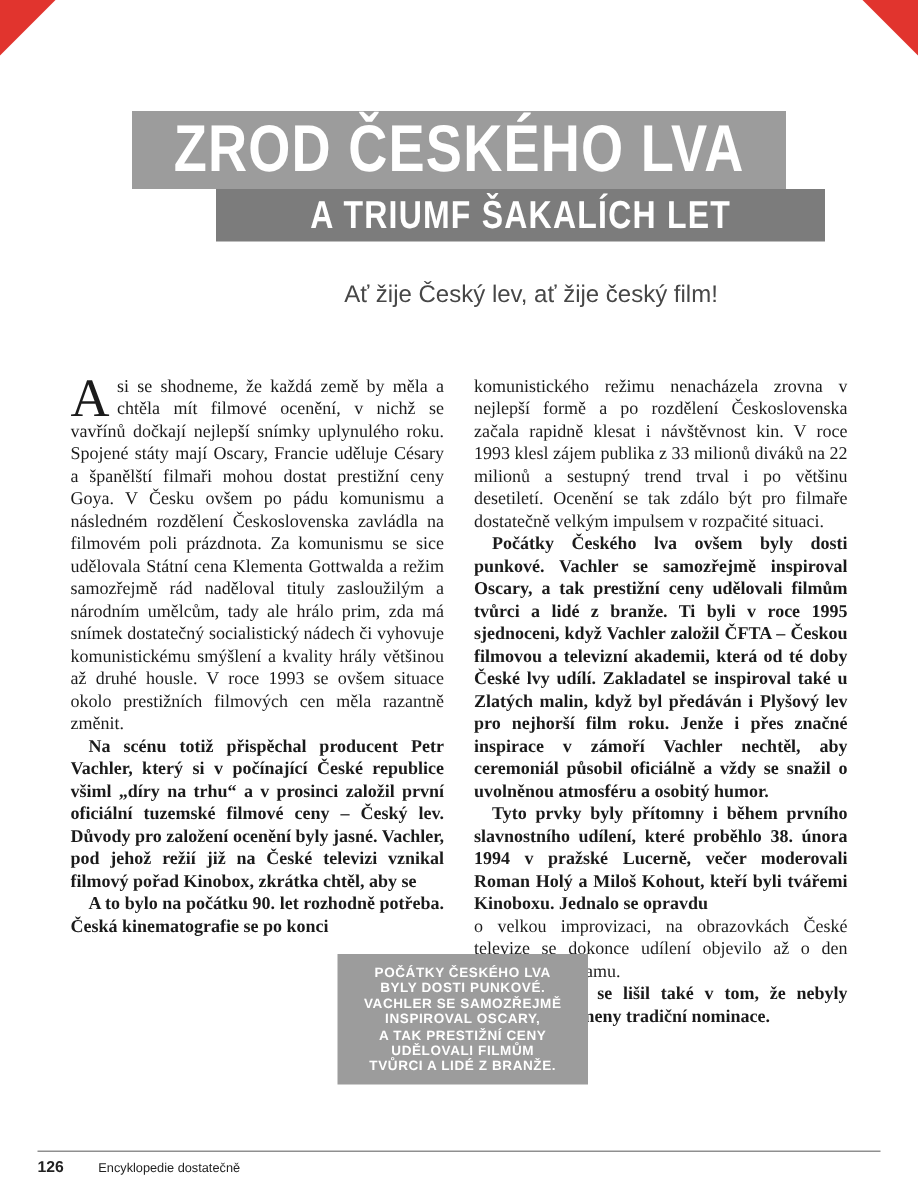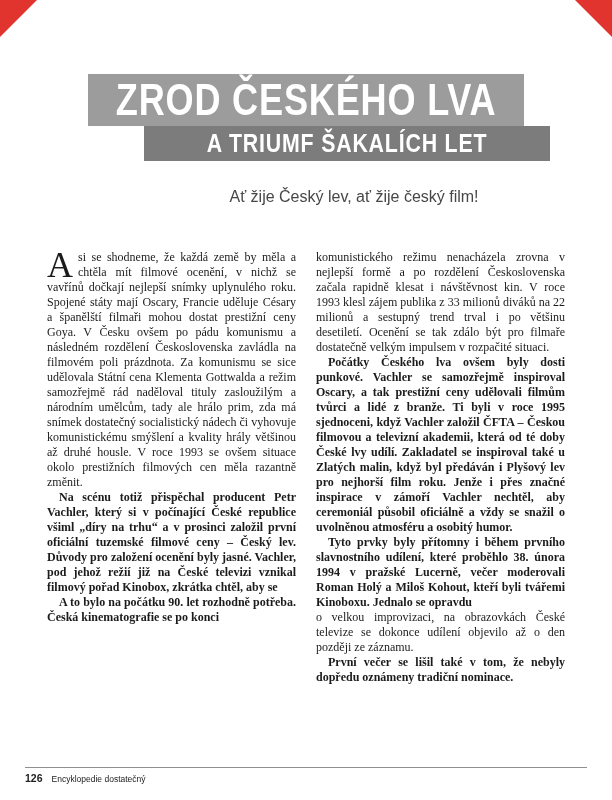--- a/index.html
+++ b/index.html
@@ -48,21 +48,21 @@
   .pullquote {
     position:absolute; left:225px; top:636px; width:167px; box-sizing:border-box;
     background:var(--band_gray,#9c9c9c); color:#ffffff; padding:7px 5px;
     text-align:center; font-family:"Liberation Sans", sans-serif; font-weight:bold;
     font-size:9px; line-height:10.4px; letter-spacing:0.4px;
   }
 
   
   .footer-rule { position:absolute; left:25px; top:767px; width:562px; border-top:1px solid #8f8f8f; }
   .footer {
-    position:absolute; left:25px; top:772px; display:flex; align-items:baseline; gap:9px;
+    position:absolute; left:25px; top:772px; display:flex; align-items:baseline; gap:23px;
     font-family:"Liberation Sans", sans-serif; color:#222222;
   }
   .pagenum   { font-weight:bold; font-size:10.5px; }
   .booktitle { font-size:8.5px; }
 </style>
 </head>
 <body>
 
 <div class="page">
 
@@ -87,20 +87,29 @@
     </div>
     <div class="col">
       <p>komunistického režimu nenacházela zrovna v nejlepší formě a po rozdělení Československa začala rapidně klesat i návštěvnost kin. V roce 1993 klesl zájem publika z 33 milionů diváků na 22 milionů a sestupný trend trval i po většinu desetiletí. Ocenění se tak zdálo být pro filmaře dostatečně velkým impulsem v rozpačité situaci.</p>
       <p class="ind">Počátky Českého lva ovšem byly dosti punkové. Vachler se samozřejmě inspiroval Oscary, a tak prestižní ceny udělovali filmům tvůrci a lidé z branže. Ti byli v roce 1995 sjednoceni, když Vachler založil ČFTA – Českou filmovou a televizní akademii, která od té doby České lvy udílí. Zakladatel se inspiroval také u Zlatých malin, když byl předáván i Plyšový lev pro nejhorší film roku. Jenže i přes značné inspirace v zámoří Vachler nechtěl, aby ceremoniál působil oficiálně a vždy se snažil o uvolněnou atmosféru a osobitý humor.</p>
       <p class="ind">Tyto prvky byly přítomny i během prvního slavnostního udílení, které proběhlo 38. února 1994 v pražské Lucerně, večer moderovali Roman Holý a Miloš Kohout, kteří byli tvářemi Kinoboxu. Jednalo se opravdu</p>
       <p class="narrow-right">o velkou improvizaci, na obrazovkách České televize se dokonce udílení objevilo až o den později ze záznamu.</p>
       <p class="ind narrow-right">První večer se lišil také v tom, že nebyly dopředu oznámeny tradiční nominace.</p>
     </div>
   </main>
 
+  <aside class="pullquote">
+    <div>POČÁTKY ČESKÉHO LVA</div>
+    <div>BYLY DOSTI PUNKOVÉ.</div>
+    <div>VACHLER SE SAMOZŘEJMĚ</div>
+    <div>INSPIROVAL OSCARY,</div>
+    <div>A TAK PRESTIŽNÍ CENY</div>
+    <div>UDĚLOVALI FILMŮM</div>
+    <div>TVŮRCI A LIDÉ Z BRANŽE.</div>
+  </aside>
 
   <div class="footer-rule"></div>
   <footer class="footer">
     <span class="pagenum">126</span>
-    <span class="booktitle">Encyklopedie dostatečný</span>
+    <span class="booktitle">Encyklopedie dostatečně</span>
   </footer>
 
 </div>
 
 </body></html>

